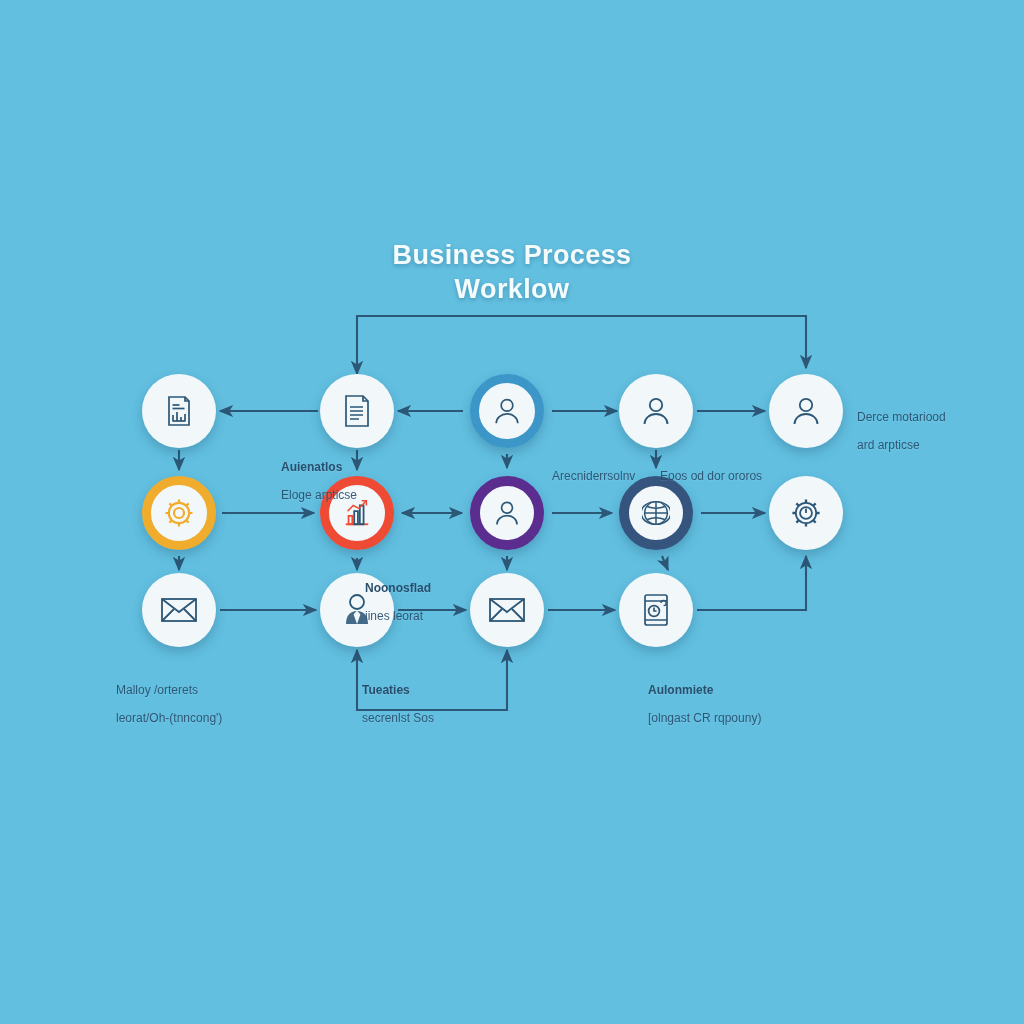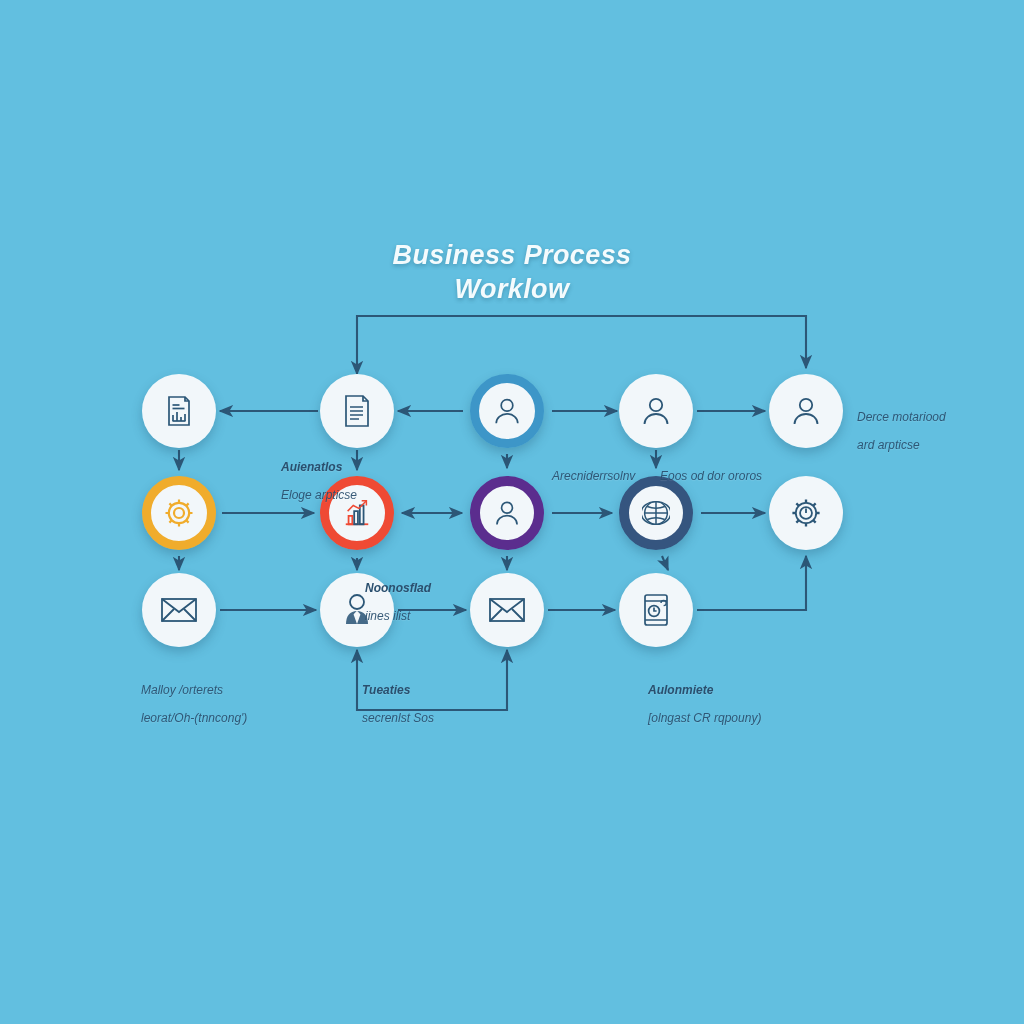--- a/index.html
+++ b/index.html
@@ -3,21 +3,21 @@
 <meta charset="utf-8">
 <title>Business Process Workflow</title>
 <style>
   html,body{margin:0;padding:0;}
   body{
     width:1024px;height:1024px;overflow:hidden;
     background:#62bfe0;
     font-family:"Liberation Sans", sans-serif;
     position:relative;
   }
-  #stage{position:absolute;inset:0;width:1024px;height:1024px;font-style:italic;}
+  #stage{position:absolute;inset:0;width:1024px;height:1024px;}
   svg#wires{position:absolute;left:0;top:0;width:1024px;height:1024px;pointer-events:none;}
 
   .title{
     position:absolute;left:0;right:0;top:238px;
     text-align:center;
     color:#f4fbfd;
     font-size:27px;line-height:34px;
     font-weight:bold;
     letter-spacing:.4px;
     text-shadow:0 2px 4px rgba(20,70,95,.33);
@@ -268,24 +268,24 @@
   </div>
 
   <div class="label" style="left:857px;top:396px;">
     <span class="l2">Derce motariood</span>
     <span class="l2">ard arpticse</span>
   </div>
 
 
   <div class="label" style="left:365px;top:567px;">
     <span class="l1">Noonosflad</span>
-    <span class="l2">iines ilist</span>
-  </div>
-
-  <div class="label" style="left:141px;top:669px;">
+    <span class="l2">iines leorat</span>
+  </div>
+
+  <div class="label" style="left:116px;top:669px;">
     <span class="l2">Malloy /orterets</span>
     <span class="l2">leorat/Oh-(tnncong')</span>
   </div>
 
   <div class="label" style="left:362px;top:669px;">
     <span class="l1">Tueaties</span>
     <span class="l2">secrenlst Sos</span>
   </div>
 
   <div class="label" style="left:648px;top:669px;">

